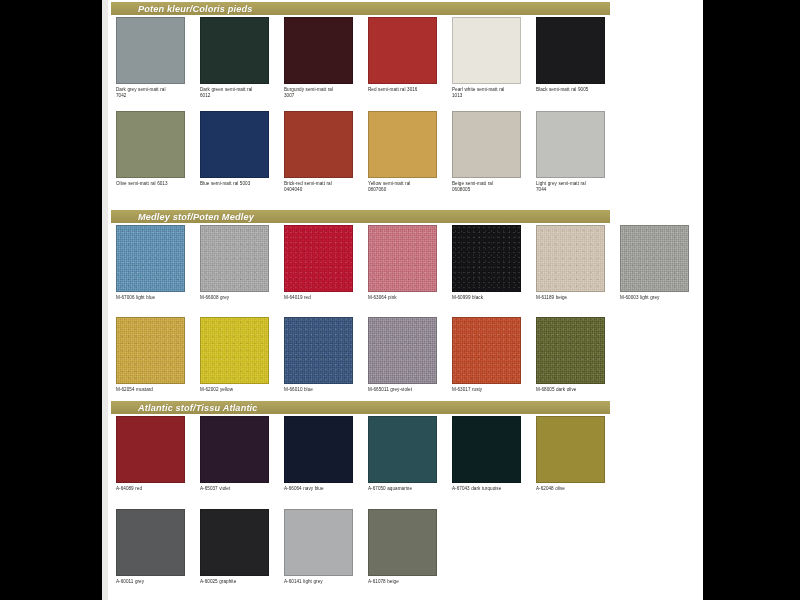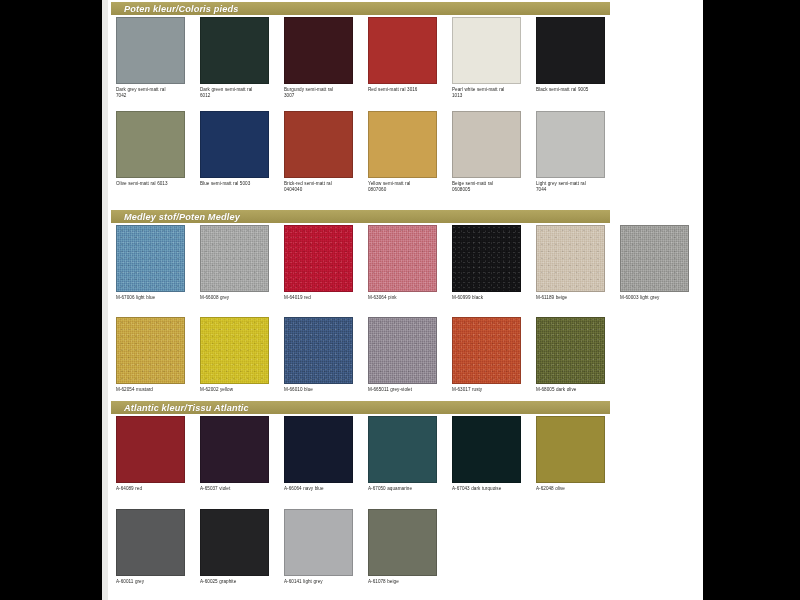--- a/index.html
+++ b/index.html
@@ -56,21 +56,21 @@
     margin: 0 93px 0 3px;
     display: flex;
     align-items: center;
   }
   .band-title {
     color: #ffffff;
     font-style: italic;
     font-weight: bold;
     font-size: 9.2px;
     letter-spacing: 0.15px;
-    padding-left: 13px;
+    padding-left: 27px;
     white-space: nowrap;
     text-shadow: 0 0 1px rgba(0,0,0,.25);
   }
 
   
   .row {
     display: flex;
     padding-left: 8px;
   }
   .cell {
@@ -238,21 +238,21 @@
             <div class="caption">M-63017 rusty</div>
           </div>
           <div class="cell">
             <div class="chip fabric" style="background: rgb(93, 98, 49);"></div>
             <div class="caption">M-68005 dark olive</div>
           </div>
         </div>
       </div>
       <div class="section">
         <div class="band" style="position: absolute; left: 0px; right: 0px; top: 401px;">
-          <div class="band-title">Atlantic kleur/Tissu Atlantic</div>
+          <div class="band-title">Atlantic stof/Tissu Atlantic</div>
         </div>
         <div class="row" style="position: absolute; left: 0px; top: 416px;">
           <div class="cell">
             <div class="chip" style="background: rgb(141, 33, 40);"></div>
             <div class="caption">A-64089 red</div>
           </div>
           <div class="cell">
             <div class="chip" style="background: rgb(43, 26, 43);"></div>
             <div class="caption">A-65037 violet</div>
           </div>

